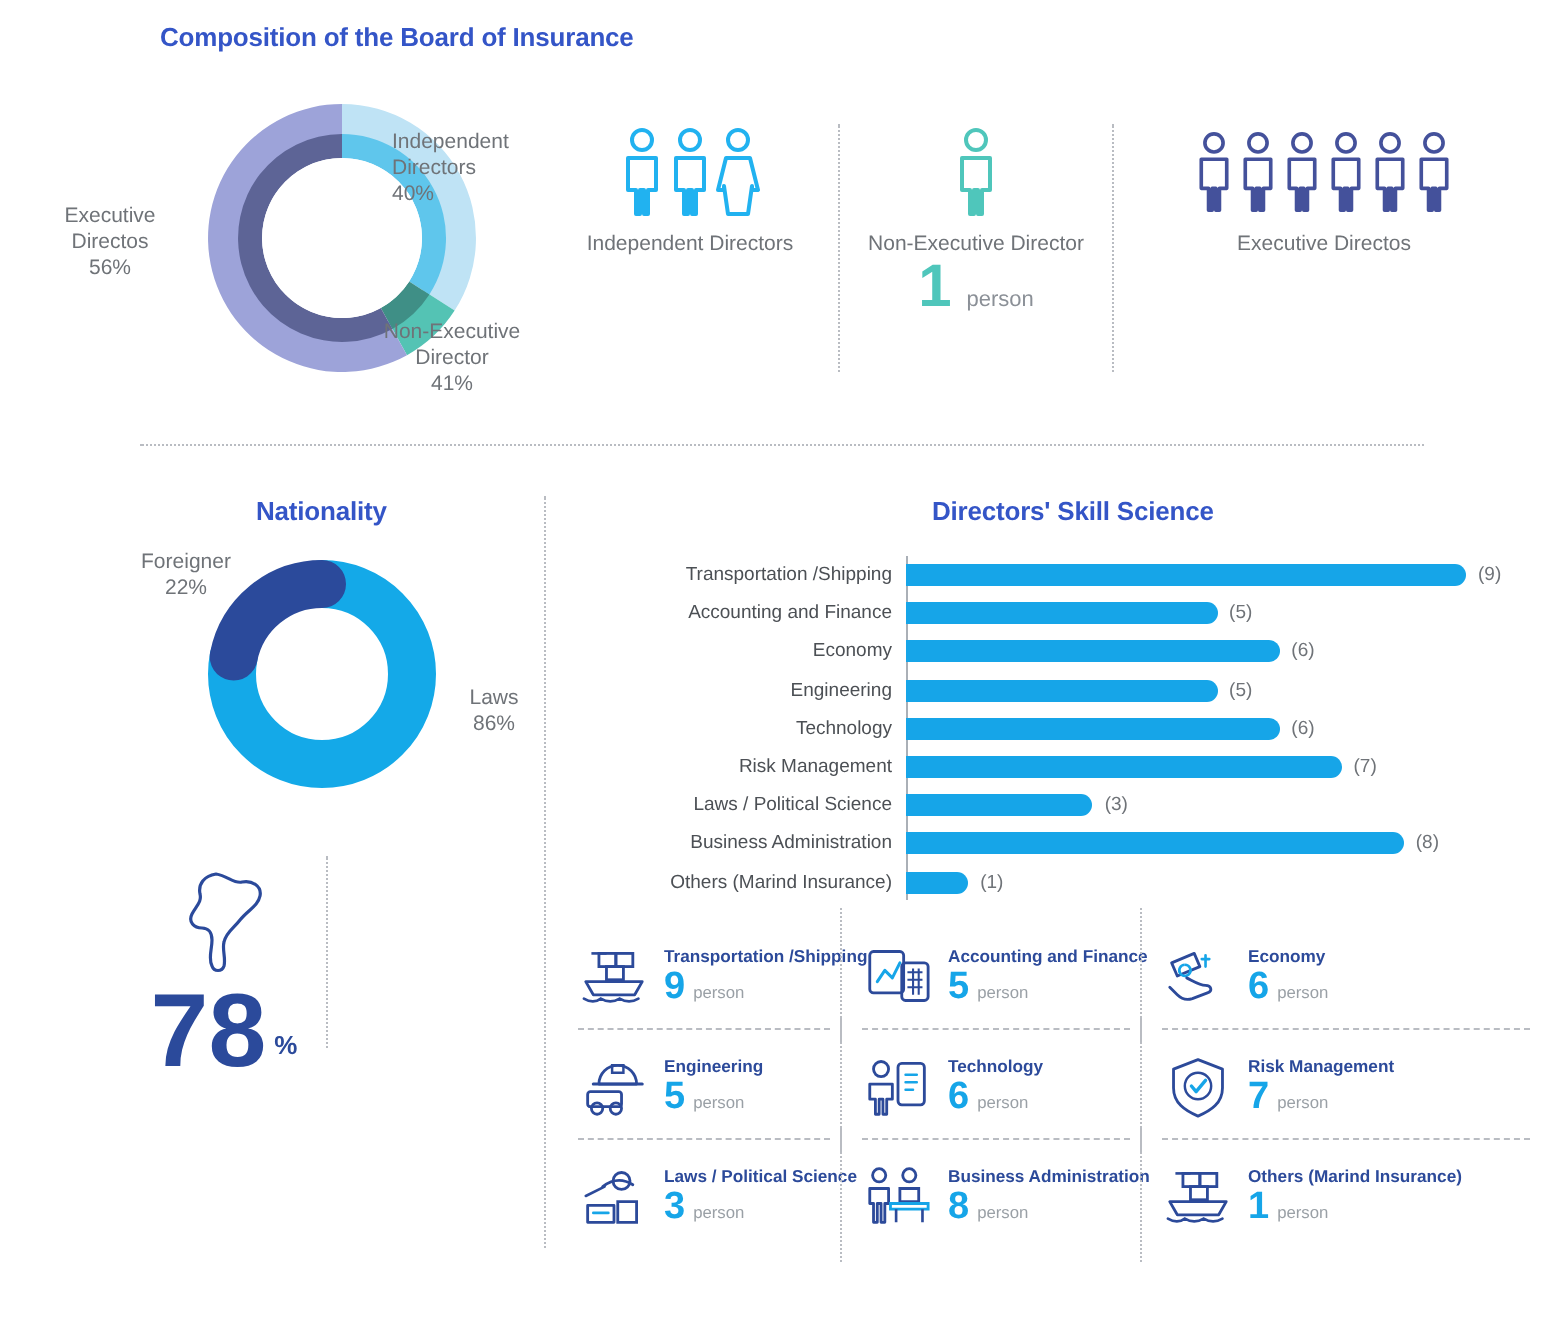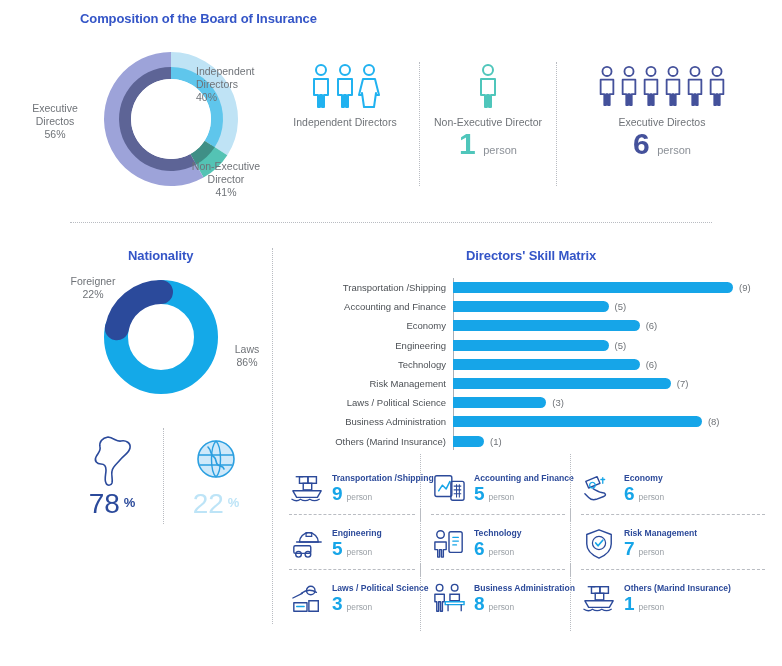--- a/index.html
+++ b/index.html
@@ -68,21 +68,21 @@
   #donut-nat { position: absolute; left: 96px; top: 272px; width: 130px; height: 130px; }
   #lbl-foreigner { left: 58px; top: 275px; width: 70px; text-align: center; }
   #lbl-thai      { left: 222px; top: 343px; width: 50px; text-align: center; }
 
   
   #vd3 { left: 163px; top: 428px; height: 96px; }
   #vd4 { left: 272px; top: 248px; height: 376px; }
 
   .pct-block { position: absolute; text-align: center; width: 100px; }
   .pct-icon { height: 58px; display:flex; align-items:center; justify-content:center; }
-  .pct-val { font-weight: normal; font-size: 28px; line-height: 1; }
+  .pct-val { font-weight: bold; font-size: 52px; line-height: 1; }
   .pct-sign { font-size: 13px; font-weight: bold; margin-left: 4px; vertical-align: 6px; }
   #blk-thai-pct { left: 62px; top: 432px; }
   #blk-for-pct  { left: 166px; top: 432px; }
 
   
   #skill-title { position: absolute; left: 466px; top: 248px; }
 
   #barchart { position: absolute; left: 330px; top: 278px; width: 450px; height: 172px; }
   .bar-row { display: flex; align-items: center; height: 19.2px; }
   .bar-label {
@@ -212,24 +212,20 @@
       <svg width="20" height="46" viewBox="0 0 22 46">
           <circle cx="11" cy="7" r="5" fill="none" stroke="#44519b" stroke-width="2"></circle>
           <path d="M4 16 h14 v16 h-4 v12 h-2 v-12 h-2 v12 h-2 v-12 h-4 z" fill="none" stroke="#44519b" stroke-width="2" stroke-linejoin="round"></path>
         </svg>
       <svg width="20" height="46" viewBox="0 0 22 46">
           <circle cx="11" cy="7" r="5" fill="none" stroke="#44519b" stroke-width="2"></circle>
           <path d="M4 16 h14 v16 h-4 v12 h-2 v-12 h-2 v12 h-2 v-12 h-4 z" fill="none" stroke="#44519b" stroke-width="2" stroke-linejoin="round"></path>
         </svg>
     </div>
     <div class="stat-name">Executive Directos</div>
-    <div class="stat-count">
-      <span class="stat-num" style="color:#44519b">6</span>
-      <span class="stat-unit">person</span>
-    </div>
   </div>
 
   <div id="hdiv"></div>
 
   <div class="section-title" id="nat-title">Nationality</div>
 
   <svg id="donut-nat" viewBox="0 0 130 130">
     <circle cx="65" cy="65" r="45" fill="none" stroke="#14a9e8" stroke-width="24" stroke-dasharray="220.5 62.2" stroke-dashoffset="0" transform="rotate(-90 65 65)" stroke-linecap="round"></circle>
     <circle cx="65" cy="65" r="45" fill="none" stroke="#2b4a9b" stroke-width="24" stroke-dasharray="62.2 220.5" stroke-dashoffset="-220.5" transform="rotate(-90 65 65)" stroke-linecap="round"></circle>
   </svg>
@@ -250,35 +246,22 @@
     <div class="pct-icon">
       <svg width="52" height="56" viewBox="0 0 52 56">
         <path d="M22 4 C16 5 13 9 14 14 C15 18 12 20 10 24 C8 28 11 31 15 31 C18 31 20 33 20 37 C20 42 18 46 20 50 C21 53 25 53 26 50 C27 46 25 42 26 38 C27 33 31 31 34 27 C38 22 43 20 44 15 C45 10 40 7 35 8 C31 9 28 5 22 4 Z" fill="none" stroke="#2b4a9b" stroke-width="1.6" stroke-linejoin="round"></path>
       </svg>
     </div>
     <div>
       <span class="pct-val" style="color:#2b4a9b">78</span><span class="pct-sign" style="color:#2b4a9b">%</span>
     </div>
   </div>
 
-  <div class="pct-block" id="blk-for-pct">
-    <div class="pct-icon">
-      <svg width="52" height="56" viewBox="0 0 52 56">
-        <circle cx="26" cy="26" r="18" fill="#cfe9fa" stroke="#2b9fe0" stroke-width="1.6"></circle>
-        <path d="M8 22 h36 M10 32 h32" fill="none" stroke="#2b9fe0" stroke-width="1.4"></path>
-        <path d="M26 8 C20 14 20 38 26 44 M26 8 C32 14 32 38 26 44" fill="none" stroke="#2b9fe0" stroke-width="1.4"></path>
-        <path d="M18 14 c4 4 2 8 6 10 c3 2 1 6 4 8 c2 2 5 0 6 4" fill="none" stroke="#2b9fe0" stroke-width="1.6" stroke-linecap="round"></path>
-      </svg>
-    </div>
-    <div>
-      <span class="pct-val" style="color:#bde4f7">22</span><span class="pct-sign" style="color:#bde4f7">%</span>
-    </div>
-  </div>
-
-  <div class="section-title" id="skill-title">Directors' Skill Matrix</div>
+
+  <div class="section-title" id="skill-title">Directors' Skill Science</div>
 
   <div id="bar-axis"></div>
   <div id="barchart">
       <div class="bar-row">
         <div class="bar-label">Transportation /Shipping</div>
         <div class="bar-track">
           <div class="bar-fill" style="background: rgb(22, 165, 232); width: 280px;"></div>
           <span class="bar-value">(9)</span>
         </div>
       </div>

